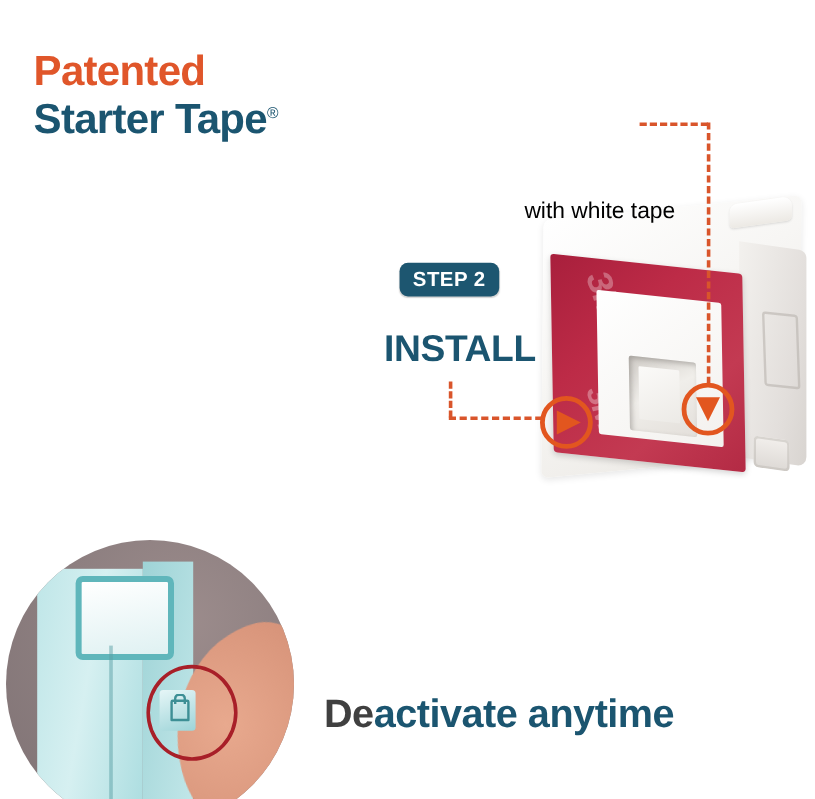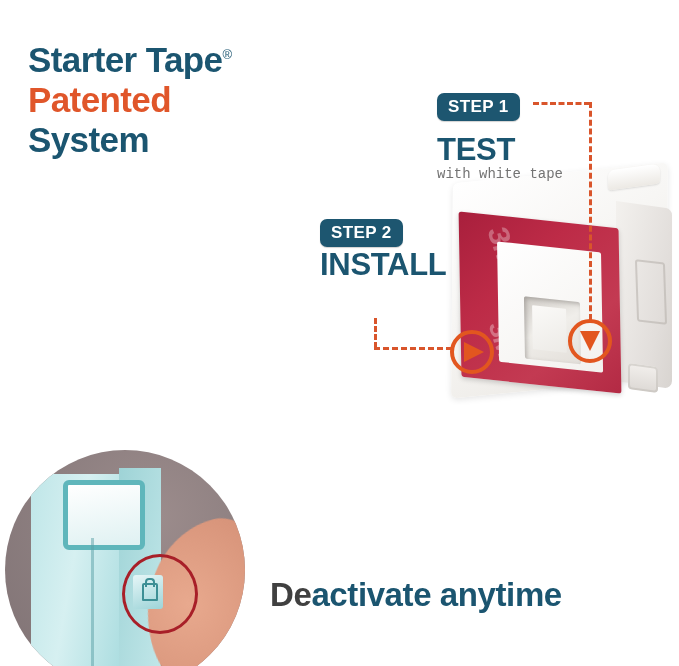--- a/index.html
+++ b/index.html
@@ -19,27 +19,27 @@
   .sub{color:#17425a;font-size:26px;line-height:32px;margin-top:18px;letter-spacing:-0.3px;}
 
   
   .badge{
     position:absolute;background:#1d5670;color:#fff;font-weight:bold;
     font-size:17px;letter-spacing:0.4px;border-radius:7px;
     padding:5px 11px 6px;line-height:1;
     box-shadow:0 1px 1px rgba(0,0,0,.18);
   }
   .step1-badge{left:437px;top:93px;}
-  .step2-badge{left:320px;top:219px;}
+  .step2-badge{left:333px;top:219px;}
 
   .big{position:absolute;color:#1b5570;font-weight:bold;font-size:31px;line-height:1;letter-spacing:-0.3px;}
   .step1-big{left:437px;top:134px;}
-  .step2-big{left:320px;top:249px;}
-
-  .small{position:absolute;color:#737373;font-size:14px;line-height:1;font-family:Liberation Mono, monospace;}
+  .step2-big{left:320px;top:275px;}
+
+  .small{position:absolute;color:#000000;font-size:19px;line-height:1;}
   .step1-small{left:437px;top:167px;}
   .step2-small{left:320px;top:292px;}
 
   
   .dash-h{position:absolute;height:0;border-top:3px dashed #d9552b;}
   .dash-v{position:absolute;width:0;border-left:3px dashed #d9552b;}
 
   #dash1-h{left:533px;top:102px;width:57px;}
   #dash1-v{left:589px;top:102px;height:218px;}
   #dash2-v{left:374px;top:318px;height:30px;}
@@ -178,23 +178,22 @@
          line-height:1;letter-spacing:-0.4px;}
   .de-o{color:#404040;}
   .de-t{color:#1b5570;}
 </style>
 </head>
 <body>
 
 <div class="stage">
 
   <div class="headline">
+    <div class="hl-line hl-orange">Patented</div>
     <div class="hl-line hl-teal"><span>Starter Tape</span><span class="hl-reg">®</span></div>
-    <div class="hl-line hl-orange">Patented</div>
-    <div class="hl-line hl-teal">System</div>
   </div>
 
   <div class="product">
     <div class="pr-body"></div>
     <div class="pr-top-tab"></div>
     <div class="pr-side"></div>
     <div class="pr-emboss"></div>
     <div class="pr-bot-tab"></div>
     <div class="red-frame">
       <span class="red-3m">3M</span>
@@ -212,22 +211,20 @@
   <div class="dash-v" id="dash2-v"></div>
   <div class="dash-h" id="dash2-h"></div>
 
   <div class="anno" id="anno-down">
     <span class="tri"></span>
   </div>
   <div class="anno" id="anno-right">
     <span class="tri"></span>
   </div>
 
-  <div class="badge step1-badge">STEP 1</div>
-  <div class="big step1-big">TEST</div>
   <div class="small step1-small">with white tape</div>
 
   <div class="badge step2-badge">STEP 2</div>
   <div class="big step2-big">INSTALL</div>
 
   <div class="photo">
     <div class="ph-device"></div>
     <div class="ph-device2"></div>
     <div class="ph-clip"></div>
     <div class="ph-seam"></div>

